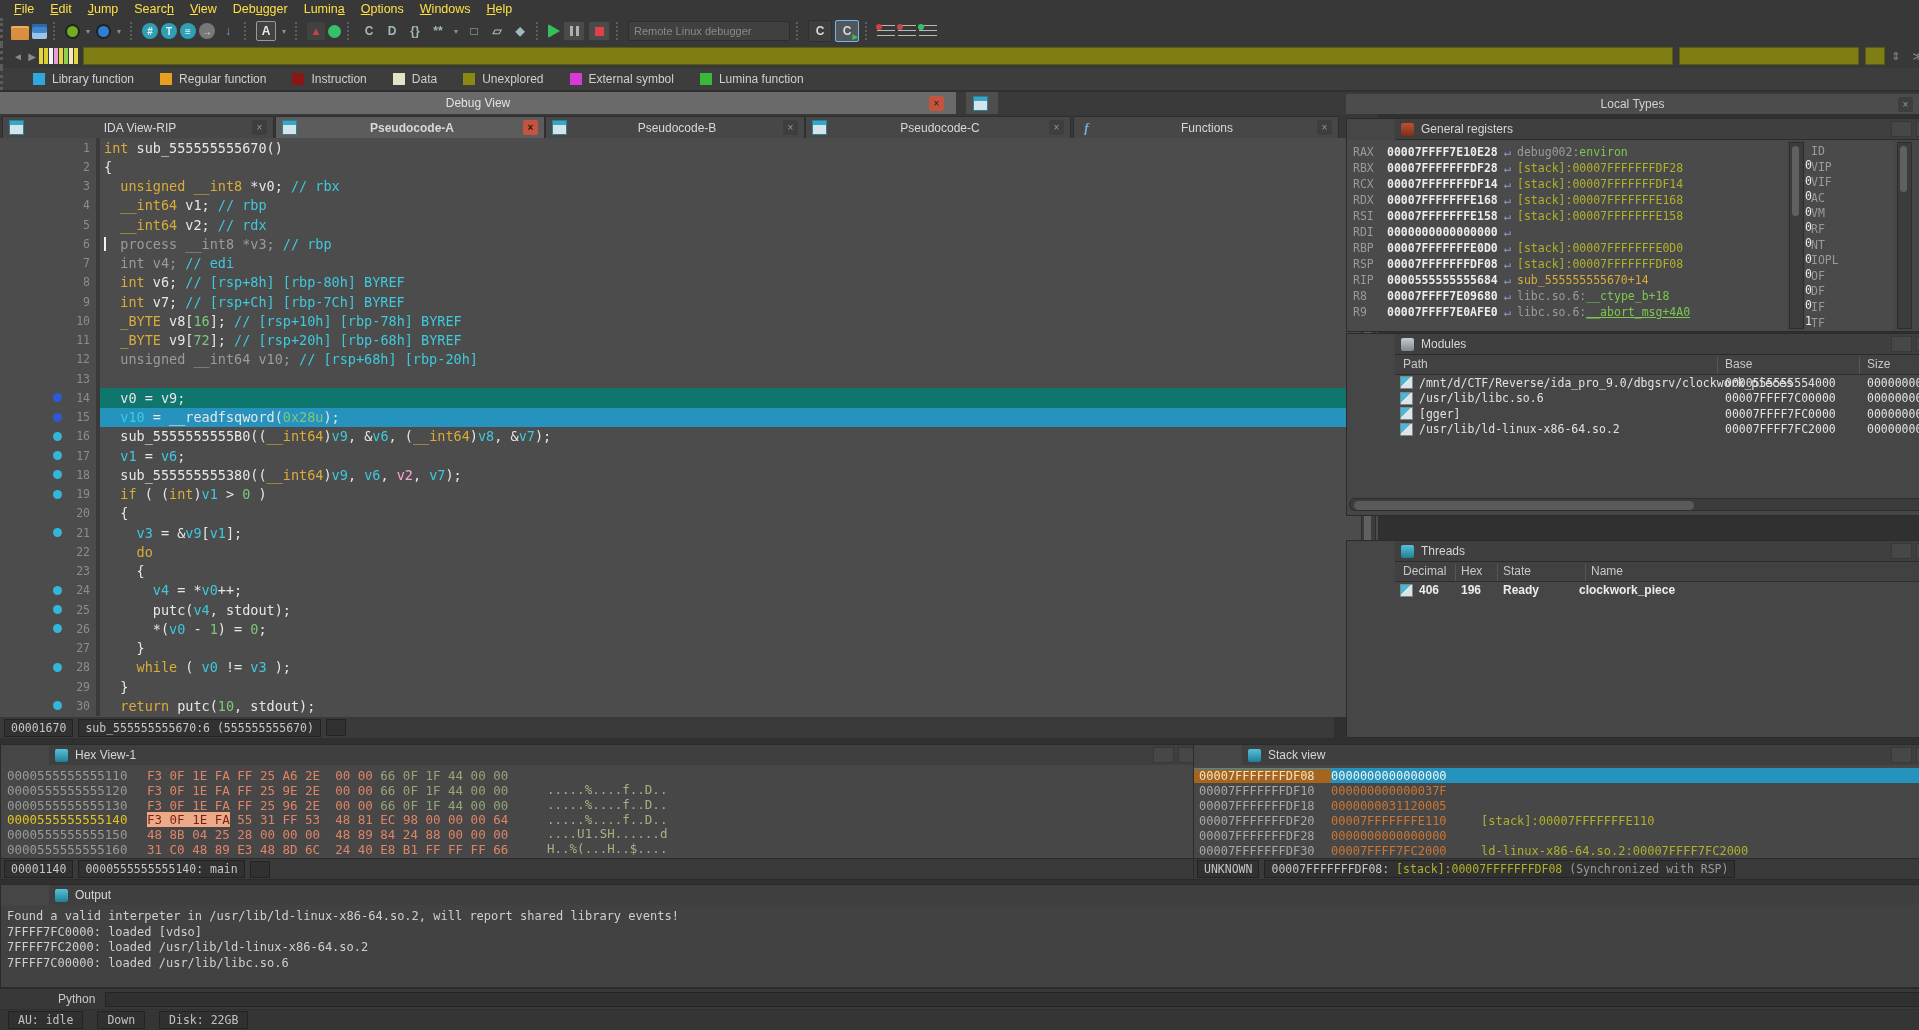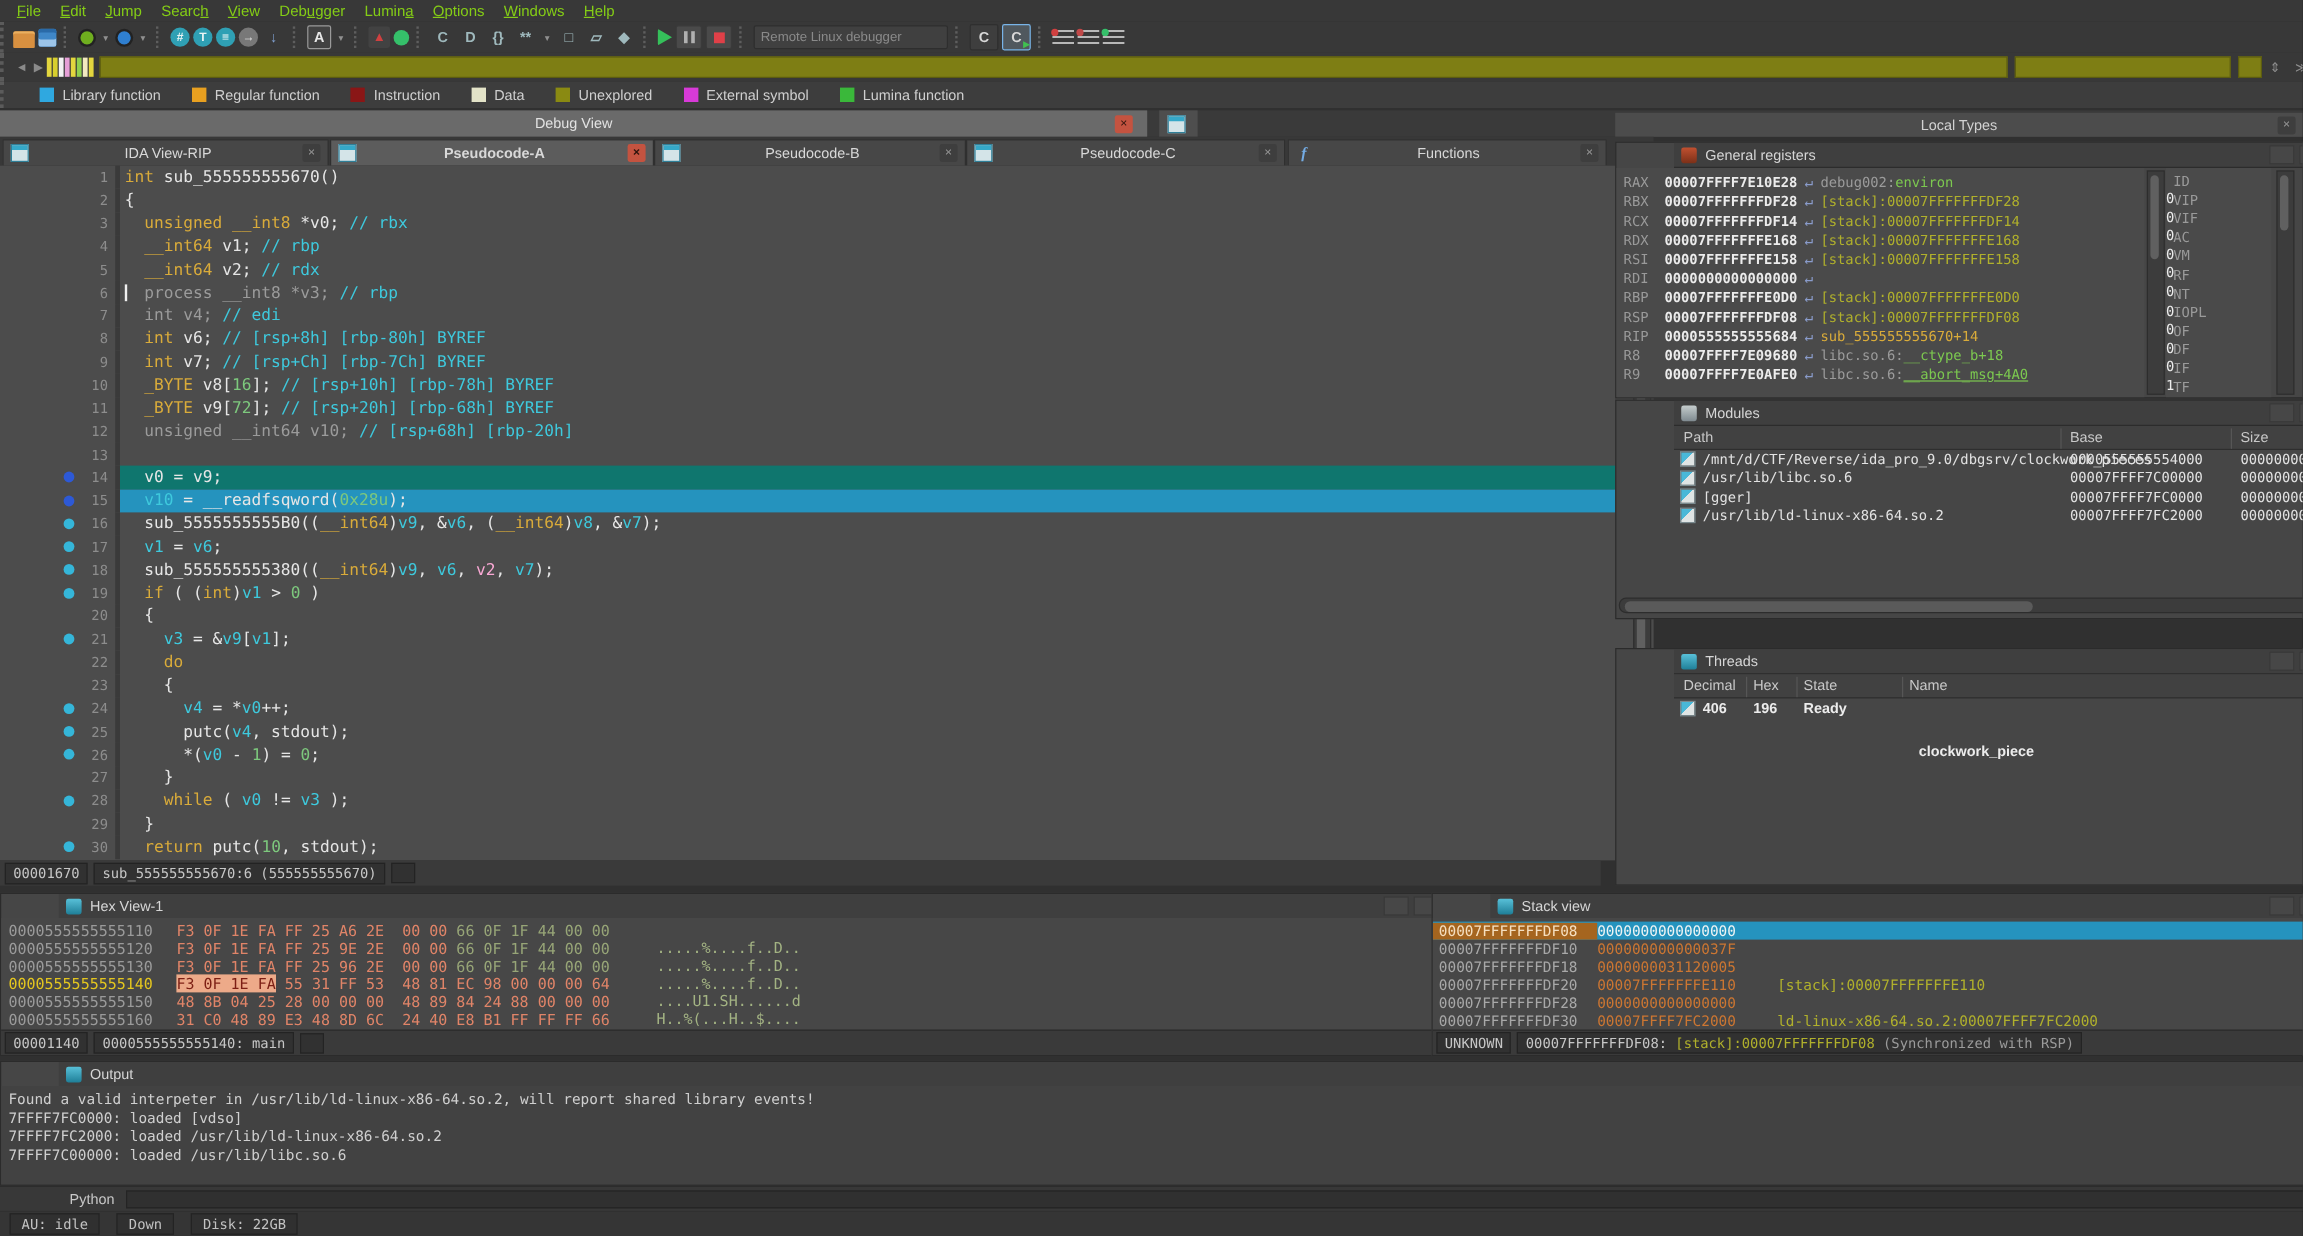--- a/index.html
+++ b/index.html
@@ -2,21 +2,21 @@
 <html><head>
 <meta charset="utf-8">
 <style>
   html,body{margin:0;padding:0;background:#222;}
   .app{position:relative;width:1919px;height:1030px;background:#303030;overflow:hidden;
        font-family:"Liberation Sans",sans-serif;color:#d8d8d8;font-size:12px;}
   .abs{position:absolute;padding-left:48px;}
 
   
   #menubar{left:0;top:0;width:1919px;height:18px;background:#383838;display:flex;align-items:center;padding-left:6px;}
-  .menu-item{padding:1px 8px;color:#84cc16;font-size:12.5px;cursor:default;}
+  .menu-item{padding:1px 8px;color:#fde047;font-size:12.5px;cursor:default;}
   .menu-item u{text-decoration:underline;}
   #toolbar{left:0;top:18px;width:1919px;height:26px;background:#383838;display:flex;align-items:center;padding-left:8px;border-left:3px dotted #5b5b5b;}
   .tb-sep{width:4px;height:18px;border-left:2px dotted #5e5e5e;margin:0 6px;}
   .tb-group{display:flex;align-items:center;gap:3px;}
   .ti{width:20px;height:20px;display:inline-flex;align-items:center;justify-content:center;
       font-size:12px;border-radius:2px;position:relative;cursor:default;}
   .ti-plain{color:#9fb9bd;font-weight:bold;}
   .ti-dd{width:10px;color:#909090;font-size:8px;}
   .ti-folder{width:18px;height:14px;background:#d89040;border-radius:2px 2px 1px 1px;box-shadow:inset 0 2px 0 #eab060;margin-top:3px;}
   .ti-floppy{width:15px;height:15px;background:#3f87c8;box-shadow:inset 0 -6px 0 #9cc4e8, inset 0 3px 0 #2a6aa8;}
@@ -711,21 +711,21 @@
       <span class="colsep" style="left:60px;"></span>
         <span class="colsep" style="left:102px;"></span>
         <span class="colsep" style="left:190px;"></span>
     </div>
     <div id="thrrows">
         <div class="tr1">
           <span class="mico"></span>
           <span class="td" style="left: 24px;">406</span>
           <span class="td" style="left: 66px;">196</span>
           <span class="td" style="left: 108px;">Ready</span>
-          <span class="td" style="left: 204px; margin-top: 36px;">clockwork_piece</span>
+          <span class="td" style="left: 184px;">clockwork_piece</span>
         </div>
       </div>
   </div>
 
   <div id="hex" class="abs panel">
     <div class="ptitle">
       <span class="picon pi-teal"></span>
       <span>Hex View-1</span>
       <span class="pbtns">
           <span class="pb"></span>

